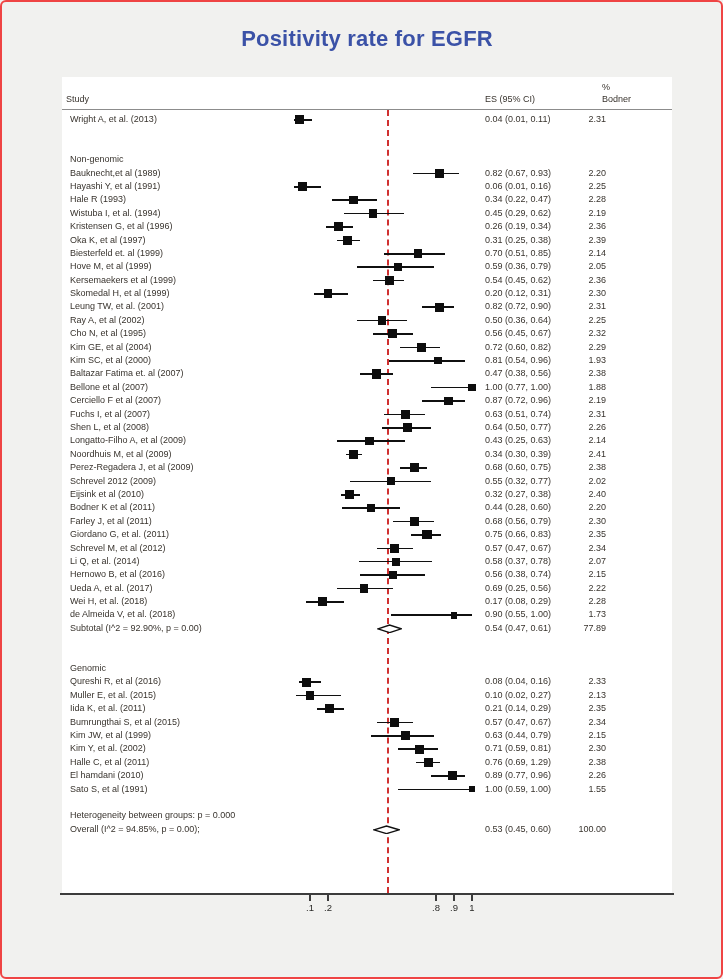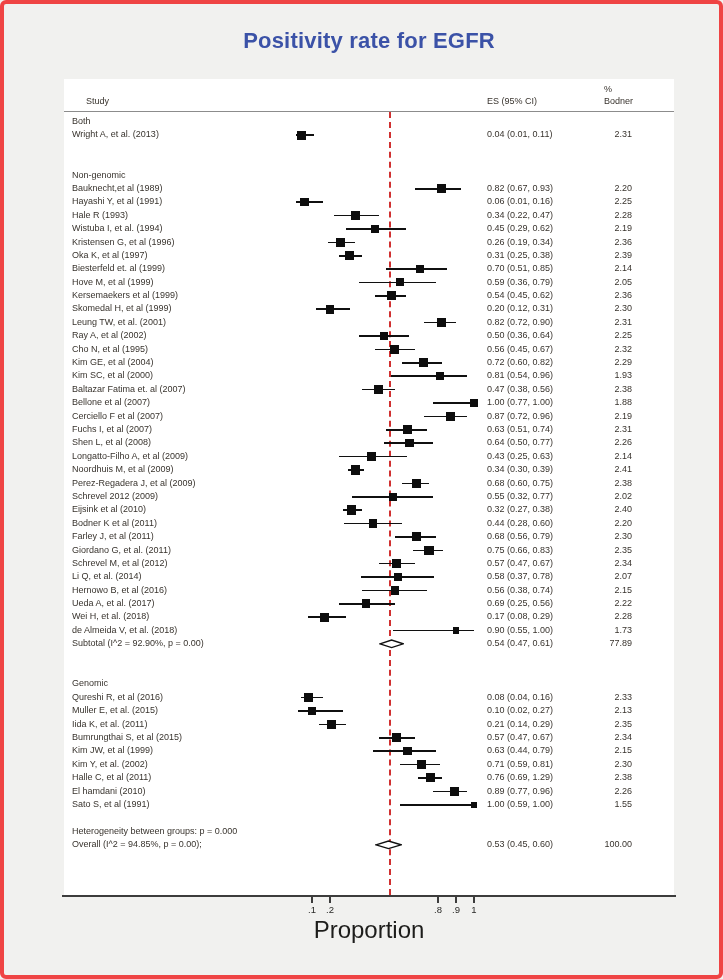--- a/index.html
+++ b/index.html
@@ -1,52 +1,49 @@
 <!DOCTYPE html>
 <html><head>
 <meta charset="utf-8">
 <style>
   html,body{margin:0;padding:0;}
   body{width:723px;height:979px;background:#f1f1ef;font-family:"Liberation Sans",sans-serif;}
-  .page{position:relative;width:723px;height:979px;background:#f1f1ef;border:4px solid #ef4444;border-radius:6px;box-sizing:border-box;overflow:hidden;}
+  .page{position:relative;width:723px;height:979px;background:#f1f1ef;border:2px solid #ef4444;border-radius:6px;box-sizing:border-box;overflow:hidden;}
   .title{position:absolute;left:60px;top:24px;width:610px;text-align:center;font-size:22px;font-weight:bold;color:#3b52a7;letter-spacing:.2px;}
   .panel{position:absolute;left:60px;top:75px;width:610px;height:817px;background:#ffffff;}
   .hdr{position:absolute;font-size:9px;color:#38332d;}
   .hdr-rule{position:absolute;left:0;top:32px;width:610px;height:1px;background:#8c8c8c;}
   .null-line{position:absolute;top:33px;height:783px;width:0;border-left:2px dashed #d03030;}
   .rows{position:absolute;left:0;top:36px;width:610px;}
   .row{position:relative;height:13.4px;line-height:13.4px;font-size:9px;color:#38332d;white-space:nowrap;}
   .row .study{position:absolute;left:8px;top:0;}
   .row .es{position:absolute;left:423px;top:0;}
-  .row .wt{position:absolute;left:468px;top:0;width:100px;text-align:right;}
+  .row .wt{position:absolute;left:444px;top:0;width:100px;text-align:right;}
   .ci{position:absolute;top:6px;height:1.6px;background:#101010;}
   .sq{position:absolute;background:#0d0d0d;}
   .dm{position:absolute;}
   .axis-line{position:absolute;left:58px;top:891px;width:614px;height:2px;background:#3c3c3c;}
   .tick{position:absolute;top:893px;width:2px;height:6px;background:#3c3c3c;}
   .tick-label{position:absolute;top:900px;width:30px;margin-left:-15px;text-align:center;font-size:9.5px;color:#2a2a28;}
   .xlabel{position:absolute;left:60px;top:912px;width:610px;text-align:center;font-size:24px;color:#1d1d1b;}
 </style>
 </head>
 <body>
 
 <div class="page">
   <div class="title">Positivity rate for EGFR</div>
 
   <div class="panel">
-    <span class="hdr" style="left:22px;top:17px;">Study</span>
+    <span class="hdr" style="left:4px;top:17px;">Study</span>
     <span class="hdr" style="left:423px;top:17px;">ES (95% CI)</span>
     <span class="hdr" style="left:540px;top:5px;">%</span>
     <span class="hdr" style="left:540px;top:17px;">Bodner</span>
     <div class="hdr-rule"></div>
     <div class="null-line" id="null-line" style="left: 325.4px;"></div>
     <div class="rows" id="rows">
-        <div class="row">
-          <span class="study">Both</span>
-        </div>
         <div class="row">
           <span class="study">Wright A, et al. (2013)</span>
           <div class="ci" style="left: 231.8px; width: 18px;"></div>
           <div class="sq" style="height: 9.009px; width: 9.009px; left: 232.695px; top: 2.1955px;"></div>
           <span class="es">0.04 (0.01, 0.11)</span>
           <span class="wt">2.31</span>
         </div>
         <div class="row"></div>
         <div class="row"></div>
         <div class="row">
@@ -387,14 +384,13 @@
       <div class="tick-label" style="left: 308px;">.1</div>
       <div class="tick" style="left: 325px;"></div>
       <div class="tick-label" style="left: 326px;">.2</div>
       <div class="tick" style="left: 433px;"></div>
       <div class="tick-label" style="left: 434px;">.8</div>
       <div class="tick" style="left: 451px;"></div>
       <div class="tick-label" style="left: 452px;">.9</div>
       <div class="tick" style="left: 469px;"></div>
       <div class="tick-label" style="left: 470px;">1</div>
     </div>
-  <div class="xlabel">Proportion</div>
 </div>
 
 </body></html>

